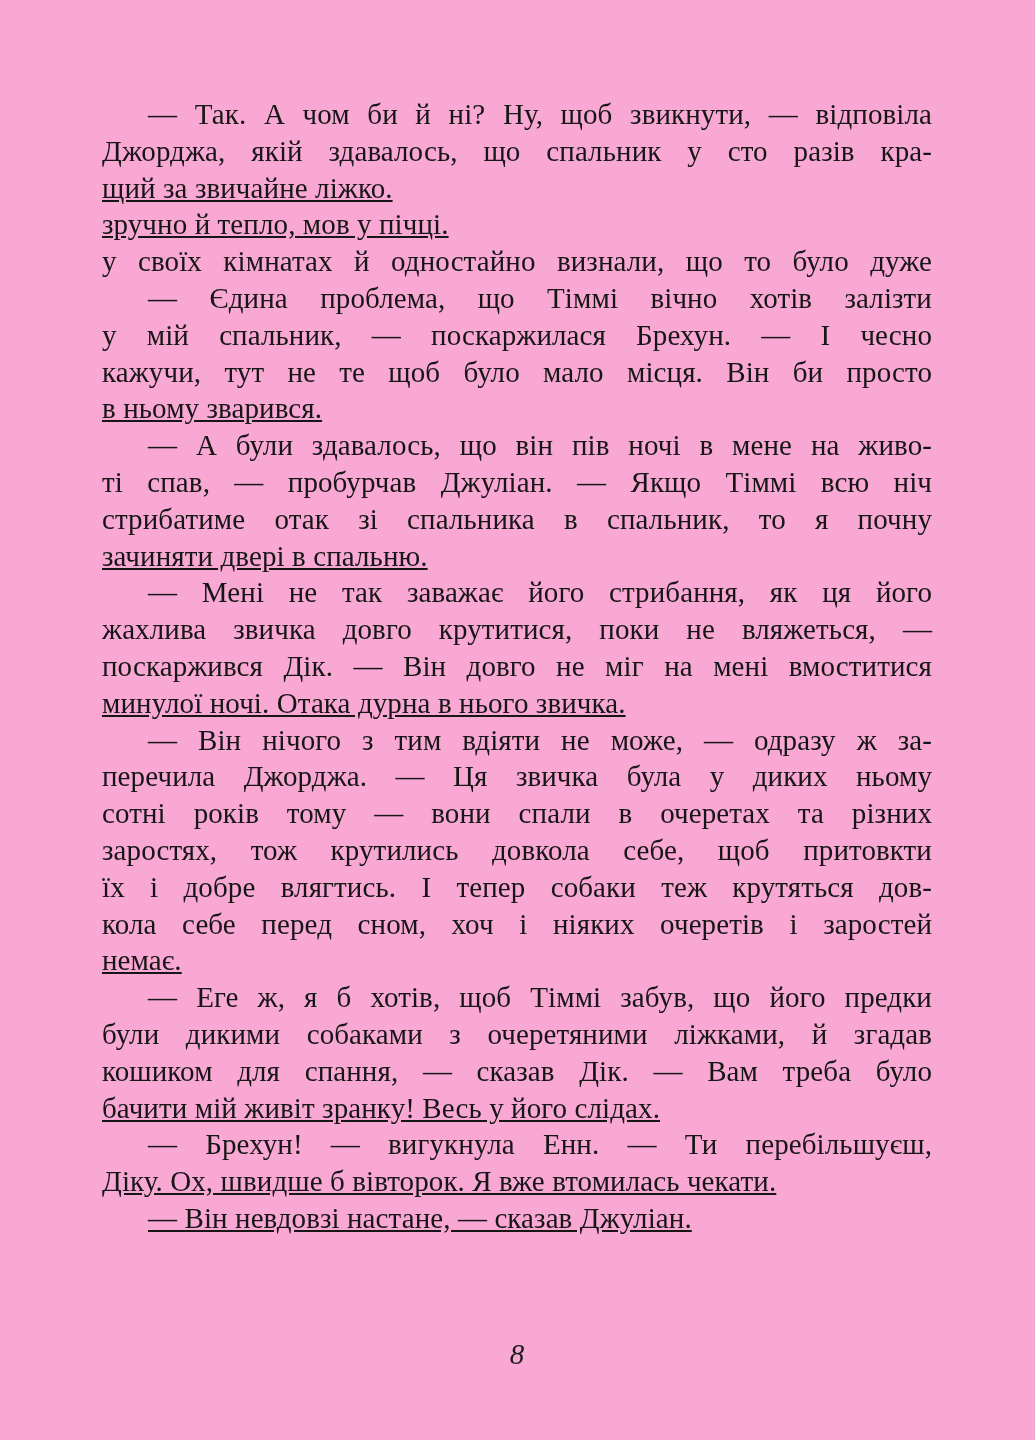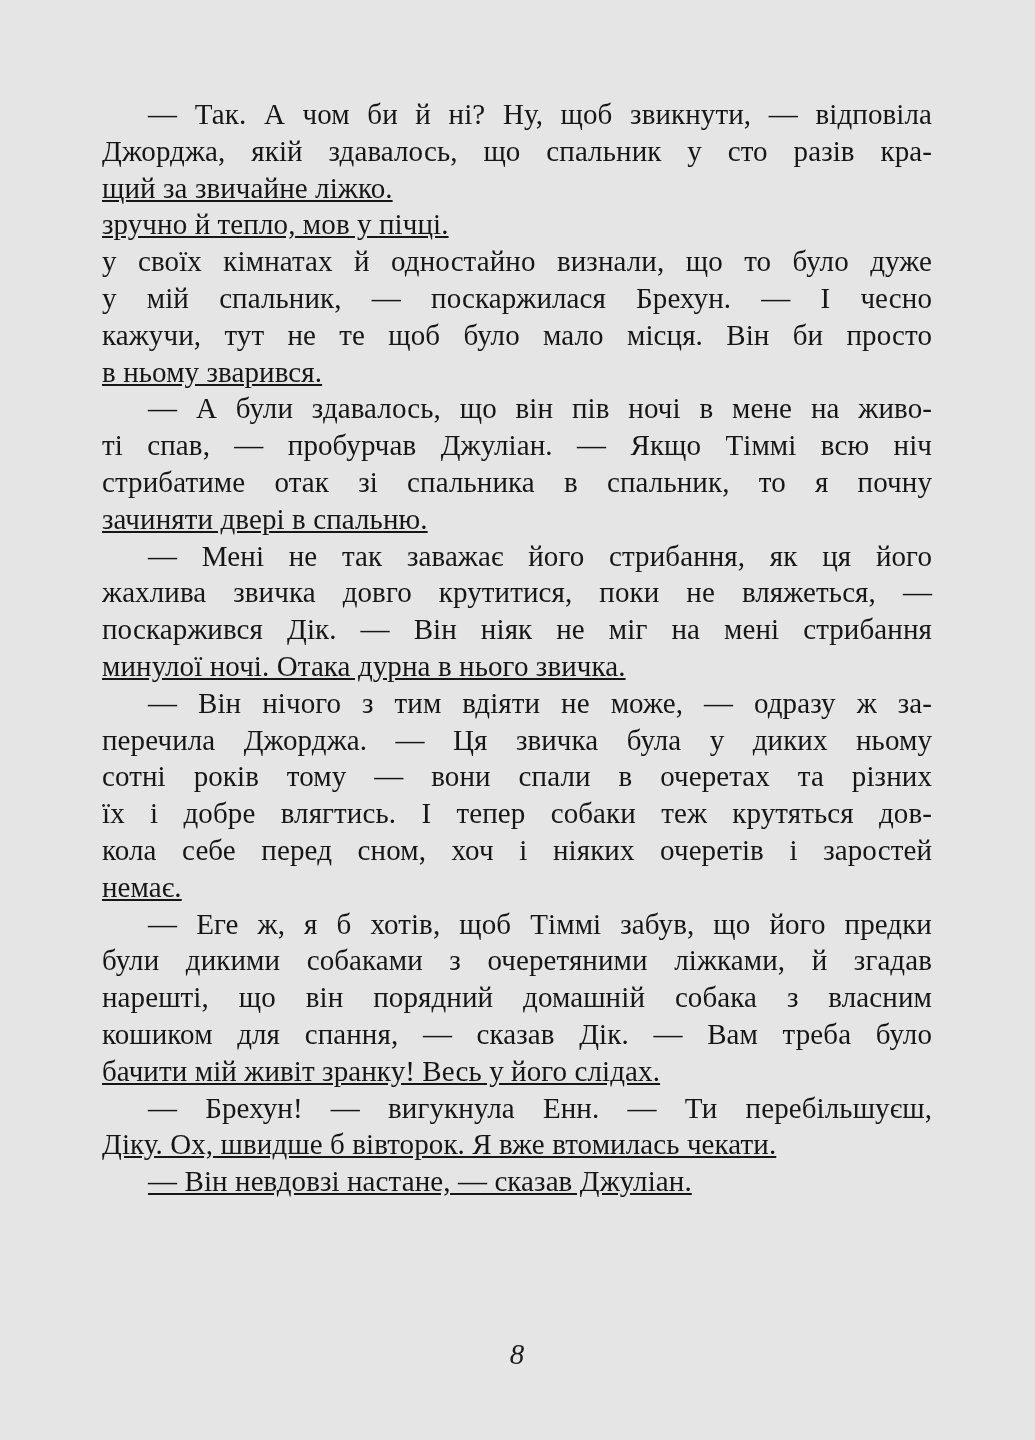--- a/index.html
+++ b/index.html
@@ -11,21 +11,21 @@
     position: relative;
     width: 1035px;
     height: 1440px;
     overflow: hidden;
     font-family: "Liberation Serif", "DejaVu Serif", serif;
     color: #161616;
   }
   .page {
     position: absolute;
     inset: 0;
-    background: #e5e5e5;
+    background: #f9a8d4;
   }
   .text-block {
     position: absolute;
     left: 102px;
     top: 96px;
     width: 830px;
     font-size: 29px;
     line-height: 36.8px;
     letter-spacing: 0.1px;
   }
@@ -62,48 +62,49 @@
       <div class="paragraph">
         <div class="line first">— Так. А чом би й ні? Ну, щоб звикнути, — відповіла</div>
         <div class="line">Джорджа, якій здавалось, що спальник у сто разів кра-</div>
         <div class="line last">щий за звичайне ліжко.</div>
       </div>
       <div class="paragraph">
         <div class="line last">зручно й тепло, мов у пічці.</div>
         <div class="line">у своїх кімнатах й одностайно визнали, що то було дуже</div>
       </div>
       <div class="paragraph">
+        <div class="line first">— Єдина проблема, що Тіммі вічно хотів залізти</div>
         <div class="line">у мій спальник, — поскаржилася Брехун. — І чесно</div>
         <div class="line">кажучи, тут не те щоб було мало місця. Він би просто</div>
         <div class="line last">в ньому зварився.</div>
       </div>
       <div class="paragraph">
         <div class="line first">— А були здавалось, що він пів ночі в мене на живо-</div>
         <div class="line">ті спав, — пробурчав Джуліан. — Якщо Тіммі всю ніч</div>
         <div class="line">стрибатиме отак зі спальника в спальник, то я почну</div>
         <div class="line last">зачиняти двері в спальню.</div>
       </div>
       <div class="paragraph">
         <div class="line first">— Мені не так заважає його стрибання, як ця його</div>
         <div class="line">жахлива звичка довго крутитися, поки не вляжеться, —</div>
-        <div class="line">поскаржився Дік. — Він ніяк не міг на мені стрибання</div>
+        <div class="line">поскаржився Дік. — Він довго не міг на мені вмоститися</div>
         <div class="line last">минулої ночі. Отака дурна в нього звичка.</div>
       </div>
       <div class="paragraph">
         <div class="line first">— Він нічого з тим вдіяти не може, — одразу ж за-</div>
         <div class="line">перечила Джорджа. — Ця звичка була у диких ньому</div>
         <div class="line">сотні років тому — вони спали в очеретах та різних</div>
+        <div class="line">заростях, тож крутились довкола себе, щоб притовкти</div>
         <div class="line">їх і добре влягтись. І тепер собаки теж крутяться дов-</div>
         <div class="line">кола себе перед сном, хоч і ніяких очеретів і заростей</div>
         <div class="line last">немає.</div>
       </div>
       <div class="paragraph">
         <div class="line first">— Еге ж, я б хотів, щоб Тіммі забув, що його предки</div>
         <div class="line">були дикими собаками з очеретяними ліжками, й згадав</div>
-        <div class="line">нарешті, що він порядний домашній собака з власним</div>
         <div class="line">кошиком для спання, — сказав Дік. — Вам треба було</div>
         <div class="line last">бачити мій живіт зранку! Весь у його слідах.</div>
       </div>
       <div class="paragraph">
         <div class="line first">— Брехун! — вигукнула Енн. — Ти перебільшуєш,</div>
         <div class="line last">Діку. Ох, швидше б вівторок. Я вже втомилась чекати.</div>
       </div>
       <div class="paragraph">
         <div class="line first last">— Він невдовзі настане, — сказав Джуліан.</div>
       </div>

